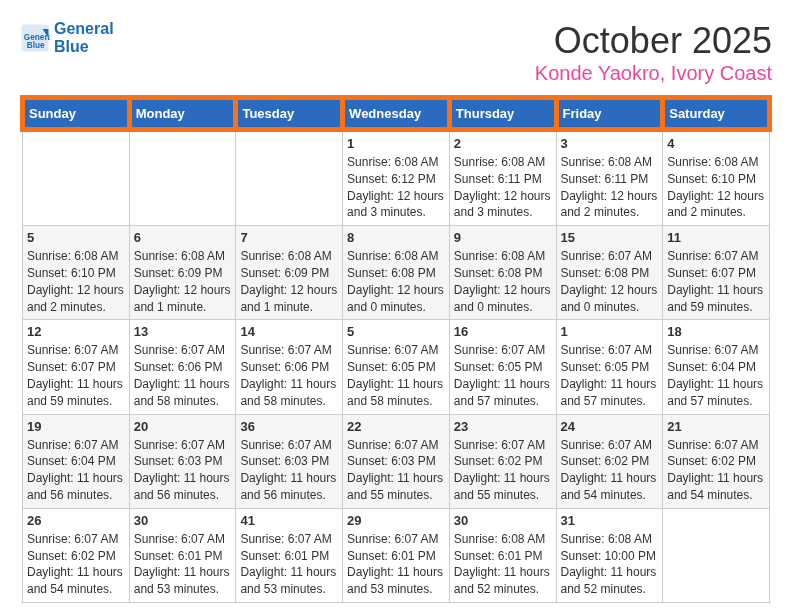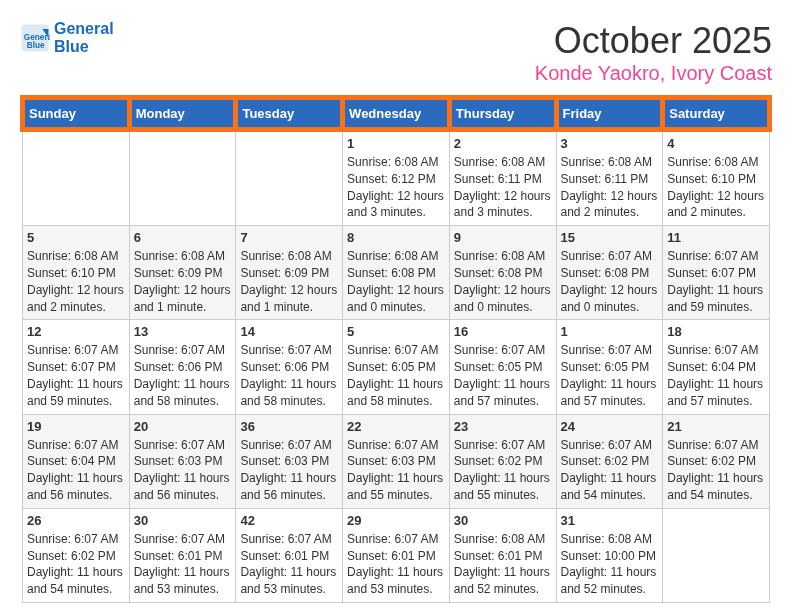--- a/index.html
+++ b/index.html
@@ -342,21 +342,21 @@
       </td>
         <td>
         <div class="day-num">30</div>
         <div class="day-info">
           <span>Sunrise: </span><span>6:07 AM</span><br>
           <span>Sunset: </span><span>6:01 PM</span><br>
           <span>Daylight: 11 hours and 53 minutes.</span>
         </div>
       </td>
         <td>
-        <div class="day-num">42</div>
+        <div class="day-num">41</div>
         <div class="day-info">
           <span>Sunrise: </span><span>6:07 AM</span><br>
           <span>Sunset: </span><span>6:01 PM</span><br>
           <span>Daylight: 11 hours and 53 minutes.</span>
         </div>
       </td>
         <td>
         <div class="day-num">29</div>
         <div class="day-info">
           <span>Sunrise: </span><span>6:07 AM</span><br>

